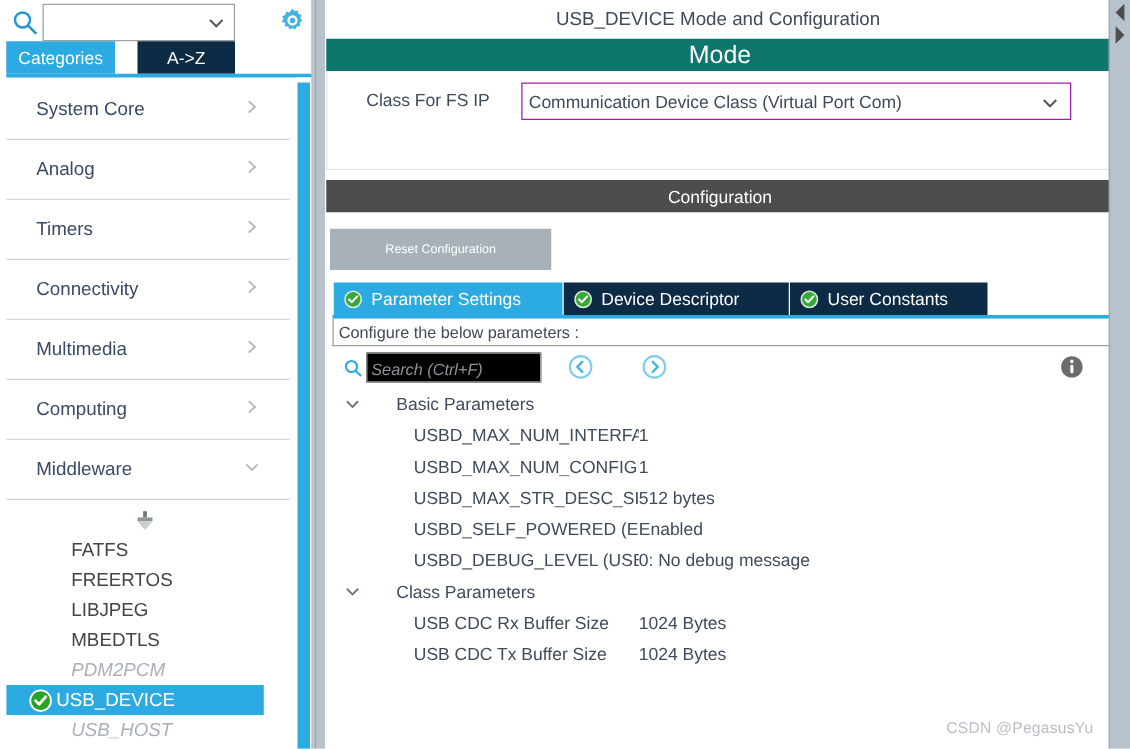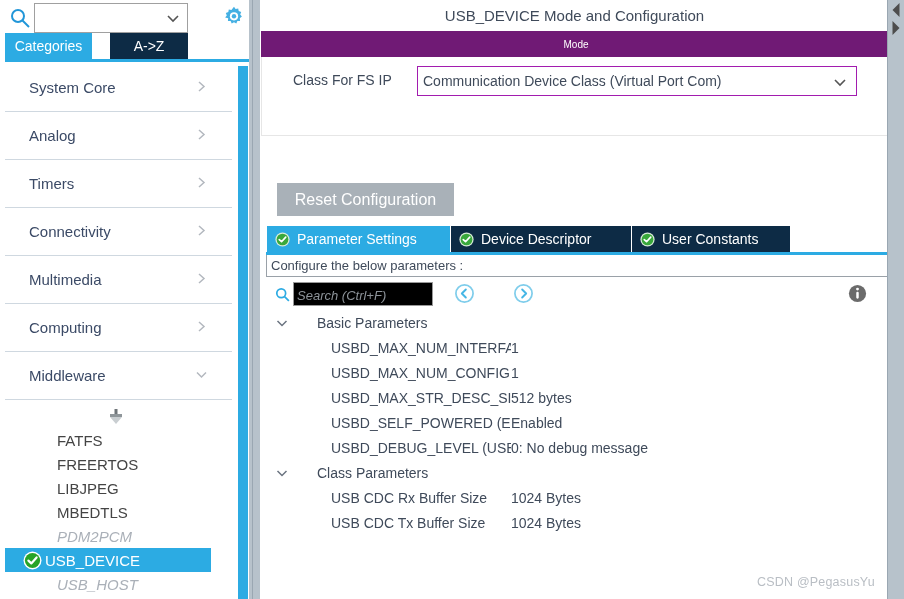--- a/index.html
+++ b/index.html
@@ -127,21 +127,21 @@
   }
 
   #panel-title{
     position:absolute;left:0px;top:0px;width:627px;height:30px;
     display:flex;align-items:center;justify-content:center;
     font-size:15px;color:#3f4a5a;background:#ffffff;
     border-left:1px solid #ffffff;
   }
   #mode-header{
     position:absolute;left:1px;top:31px;width:630px;height:26px;
-    background:#701a75;color:#ffffff;font-size:10px;
+    background:#0f766e;color:#ffffff;font-size:20px;
     display:flex;align-items:center;justify-content:center;
   }
   #mode-body{
     position:absolute;left:1px;top:57px;width:630px;height:79px;
     background:#ffffff;border:1px solid #e6e6e6;border-top:0;box-sizing:border-box;
   }
   #class-label{
     position:absolute;left:31px;top:15px;font-size:14px;color:#3f4a5a;
   }
   #class-select{
@@ -159,22 +159,22 @@
   #config-header{
     position:absolute;left:1px;top:144px;width:630px;height:26px;
     background:#4d4d4d;color:#ffffff;font-size:14px;
     display:flex;align-items:center;justify-content:center;
   }
   #config-body{
     position:absolute;left:1px;top:170px;width:630px;height:429px;
     background:#ffffff;
   }
   #reset-button{
-    position:absolute;left:16px;top:13px;width:177px;height:33px;
-    background:#a9b1b8;color:#ffffff;font-size:16px;
+    position:absolute;left:3px;top:13px;width:177px;height:33px;
+    background:#a9b1b8;color:#ffffff;font-size:10px;
     display:flex;align-items:center;justify-content:center;cursor:pointer;
     border:0;font-family:"Liberation Sans", sans-serif;
   }
 
   #tabs-row{
     position:absolute;left:1px;top:56px;width:629px;height:26px;
   }
   .cfg-tab{
     position:absolute;top:0;height:26px;
     display:flex;align-items:center;cursor:pointer;padding-left:8px;
@@ -392,20 +392,21 @@
       <div id="class-select">
         <span id="class-select-value">Communication Device Class (Virtual Port Com)</span>
         <span id="class-select-chevron">
           <svg width="16" height="16" viewBox="0 0 16 16" fill="none" stroke="#555" stroke-width="1.6">
               <polyline points="3,6 8,11 13,6"></polyline>
             </svg>
         </span>
       </div>
     </div>
 
+    <div id="config-header">Configuration</div>
 
     <div id="config-body">
 
       <button id="reset-button">Reset Configuration</button>
 
       <div id="tabs-row">
         <div class="cfg-tab" id="cfg-tab-0">
           <span class="tabcheck">
             <svg width="15" height="15" viewBox="0 0 19 19">
               <circle cx="9.5" cy="9.5" r="9" fill="#d8ecd8"></circle>

